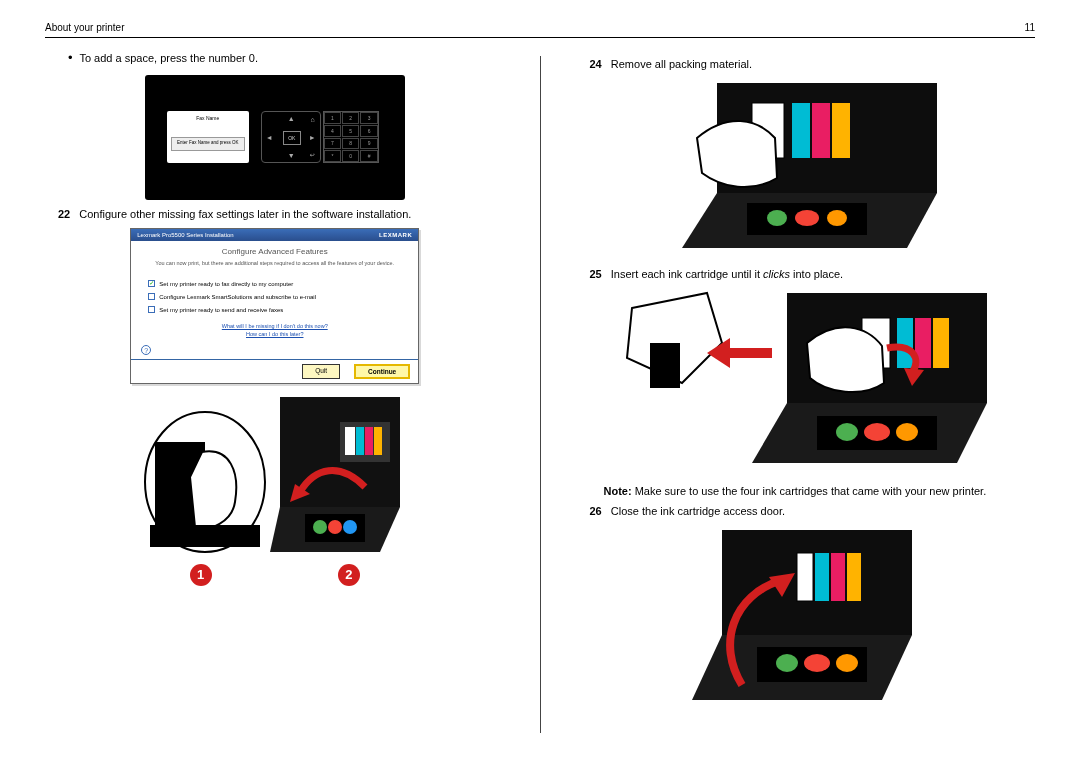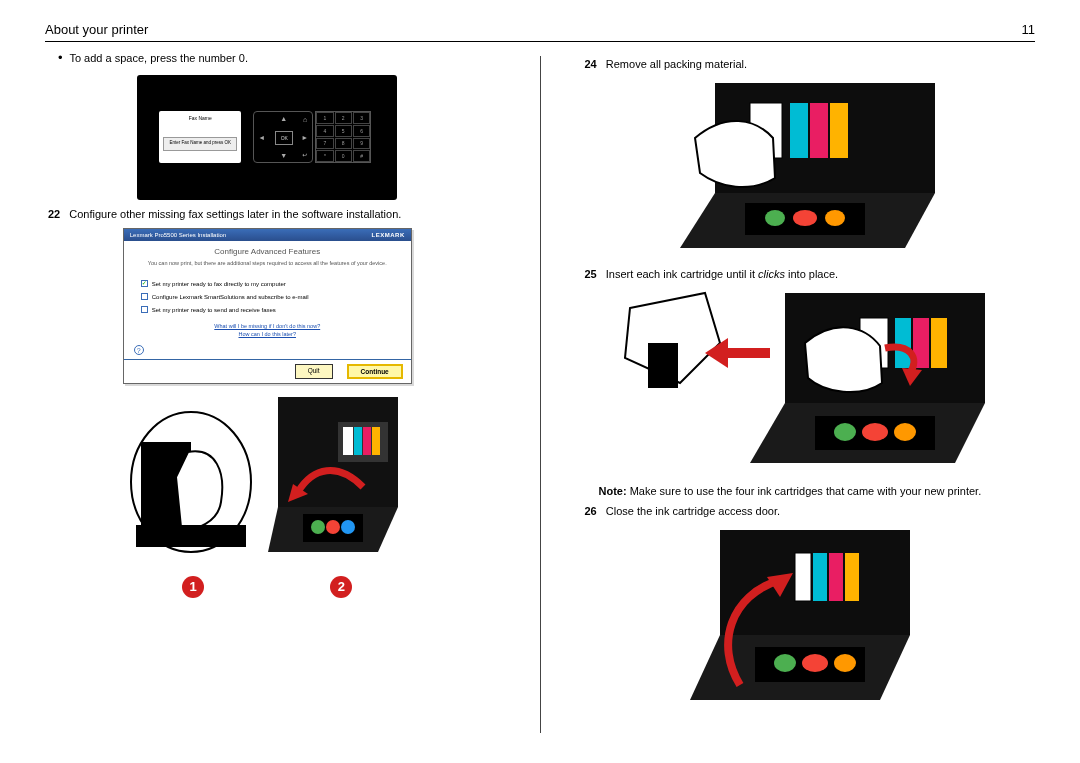--- a/index.html
+++ b/index.html
@@ -12,28 +12,28 @@
     height: 763px;
     position: relative;
   }
   .header {
     position: absolute;
     top: 22px;
     left: 45px;
     right: 45px;
     display: flex;
     justify-content: space-between;
-    font-size: 13px;
+    font-size: 10px;
     border-bottom: 1px solid #000;
     padding-bottom: 4px;
   }
   .cols {
     position: absolute;
     top: 50px;
-    left: 28px;
+    left: 38px;
     right: 45px;
     display: flex;
   }
   .col {
     width: 50%;
   }
   .col-left { padding-right: 25px; }
   .col-right { padding-left: 33px; border-left: 0; }
   .divider {
     position: absolute;
@@ -100,21 +100,21 @@
   .dialog-list { margin:4px 16px; border:1px solid #fff;}
   .dialog-list .row{display:flex;align-items:center;gap:4px;padding:3px 0;}
   .cb{width:7px;height:7px;border:1px solid #3a6db8;display:inline-block;position:relative;}
   .cb.chk::after{content:"✓";position:absolute;font-size:6px;left:0;top:-2px;color:#0a0;}
   .dialog-links{margin:6px 16px 8px;font-size:5.5px;}
   .dialog-links div{color:#1b4fb0;text-decoration:underline;margin-bottom:2px;}
   .dialog-footer{display:flex;justify-content:flex-end;gap:14px;padding:4px 8px;border-top:1px solid #3465a4;margin-top:2px;}
   .dbtn{border:1px solid #333;padding:2px 12px;font-size:6.5px;background:#fdf7c1;}
   .dbtn.primary{background:#fff8a8;font-weight:bold;border:2px solid #e5b800;}
   .help-q{width:10px;height:10px;border:1px solid #3a6db8;border-radius:50%;color:#3a6db8;text-align:center;font-size:7px;line-height:9px;margin:4px 0 4px 10px;}
-  .two-fig { display:flex; justify-content:center; gap:12px; align-items:flex-end; margin-top:6px; flex-wrap:wrap;}
+  .two-fig { display:flex; justify-content:center; align-items:flex-end; margin-top:6px; flex-wrap:wrap;}
   .badge{width:22px;height:22px;border-radius:50%;background:#d21f1f;color:#fff;font-weight:bold;font-size:13px;text-align:center;line-height:22px;display:inline-block;}
 </style>
 </head>
 <body>
 
 <div class="header">
   <span>About your printer</span>
   <span>11</span>
 </div>
 

